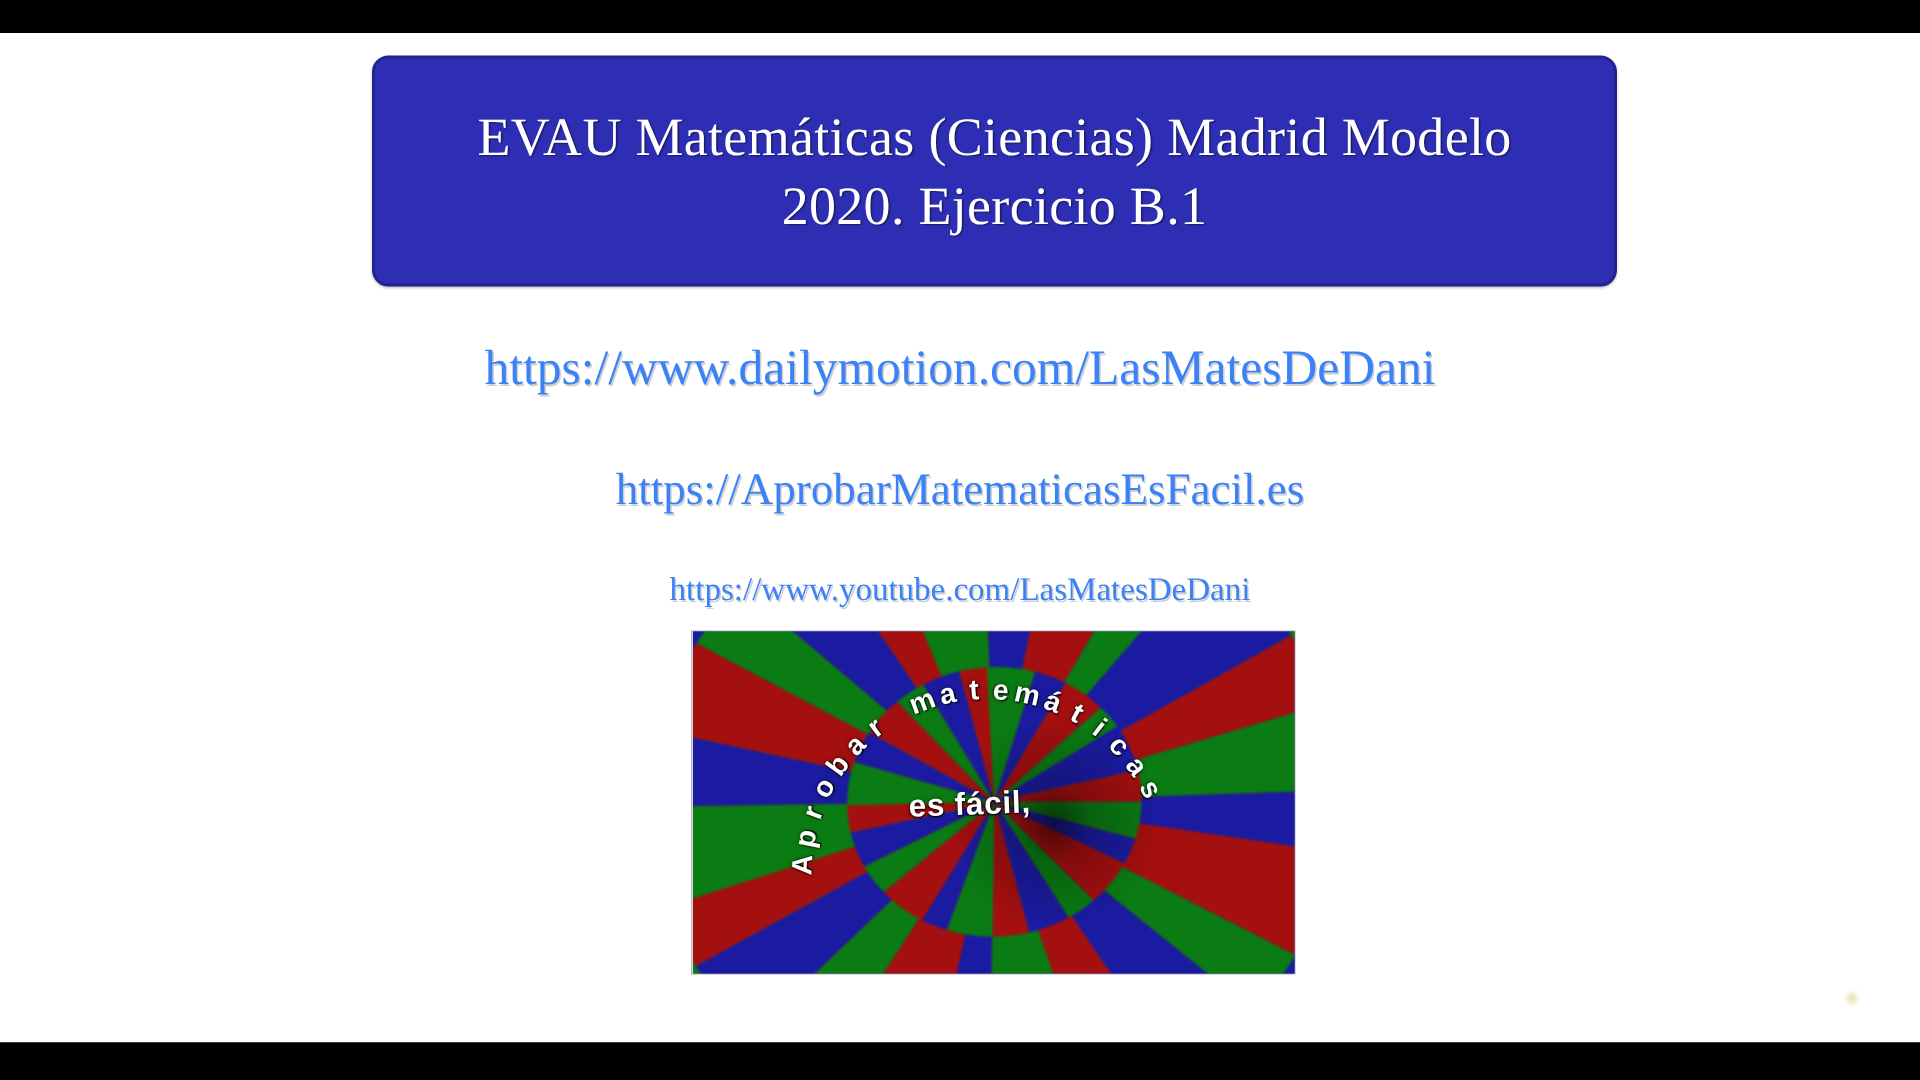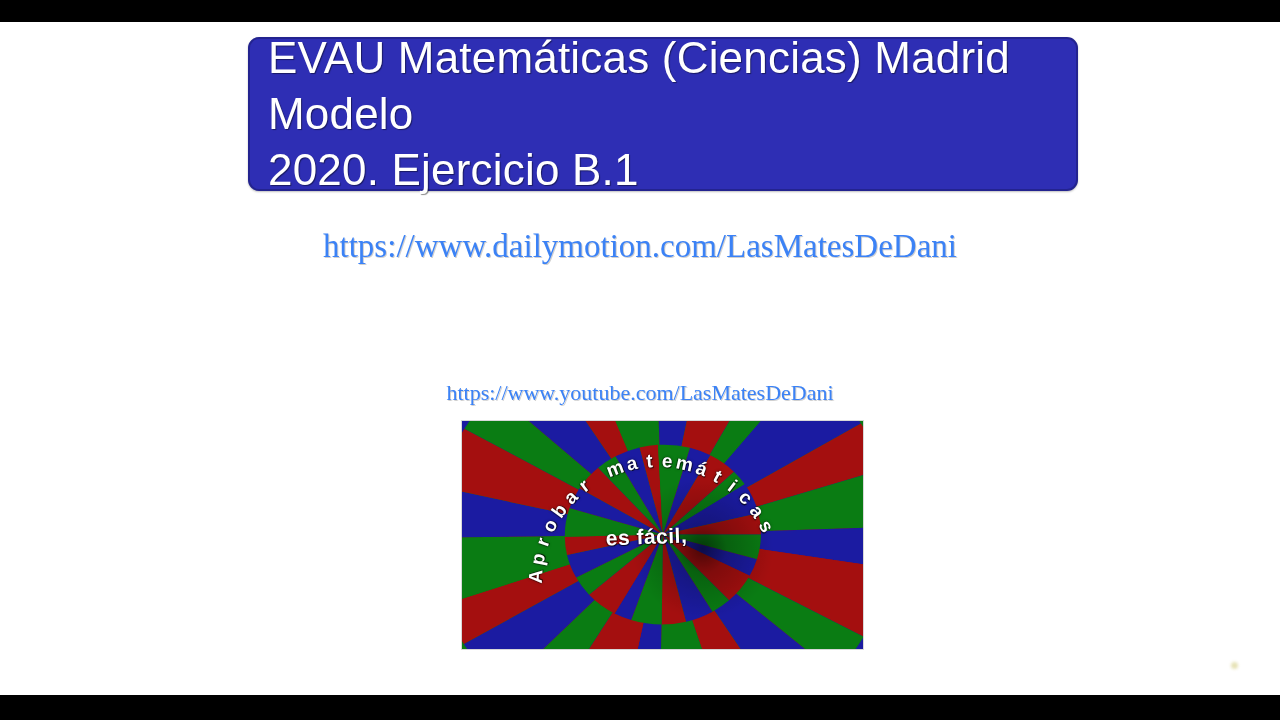--- a/index.html
+++ b/index.html
@@ -54,24 +54,25 @@
     background: #2e2eb4;
     border: 2px solid #23238f;
     border-radius: 11px;
     display: flex;
     align-items: center;
     justify-content: center;
     box-shadow: 0 1px 2px rgba(0,0,0,0.25);
   }
   #title-text {
     color: #ffffff;
-    font-family: Liberation Sans, sans-serif;
-    font-size: 44px;
+    font-family: Liberation Serif, serif;
+    font-size: 36px;
     font-weight: 400;
     line-height: 1.28;
+    text-align: center;
     letter-spacing: 0.2px;
     text-shadow: 1px 1px 1px rgba(0,0,0,0.45);
     padding: 0 18px;
     white-space: pre-line;
   }
 
   
   .url-line {
     position: absolute;
     left: 0;
@@ -181,20 +182,21 @@
 
   <div id="slide">
 
     <div id="title-banner">
       <div id="title-text">EVAU Matemáticas (Ciencias) Madrid Modelo
 2020. Ejercicio B.1</div>
     </div>
 
     <div class="url-line" id="url-dailymotion">https://www.dailymotion.com/LasMatesDeDani</div>
 
+    <div class="url-line" id="url-web">https://AprobarMatematicasEsFacil.es</div>
 
     <div class="url-line" id="url-youtube">https://www.youtube.com/LasMatesDeDani</div>
 
     <div id="logo-image">
       <div id="logo-blur-layer">
         <svg id="logo-rays" viewBox="0 0 400 400" preserveAspectRatio="none">
             <rect x="-400" y="-400" width="1200" height="1200" fill="#1b1b9b"></rect>
             <path d="M 200 200 L 177.66432211039952 -439.61012929222125 A 640 640 0 0 1 345.40939990471514 -423.2624699268765 Z" fill="#1b1b9b"></path>
             <path d="M 200 200 L 345.40939990471514 -423.2624699268765 A 640 640 0 0 1 460.59451917022005 -384.54298095045306 Z" fill="#9e1111"></path>
             <path d="M 200 200 L 460.59451917022005 -384.54298095045306 A 640 640 0 0 1 636.0151570374259 -268.4984341848208 Z" fill="#0e7a16"></path>

